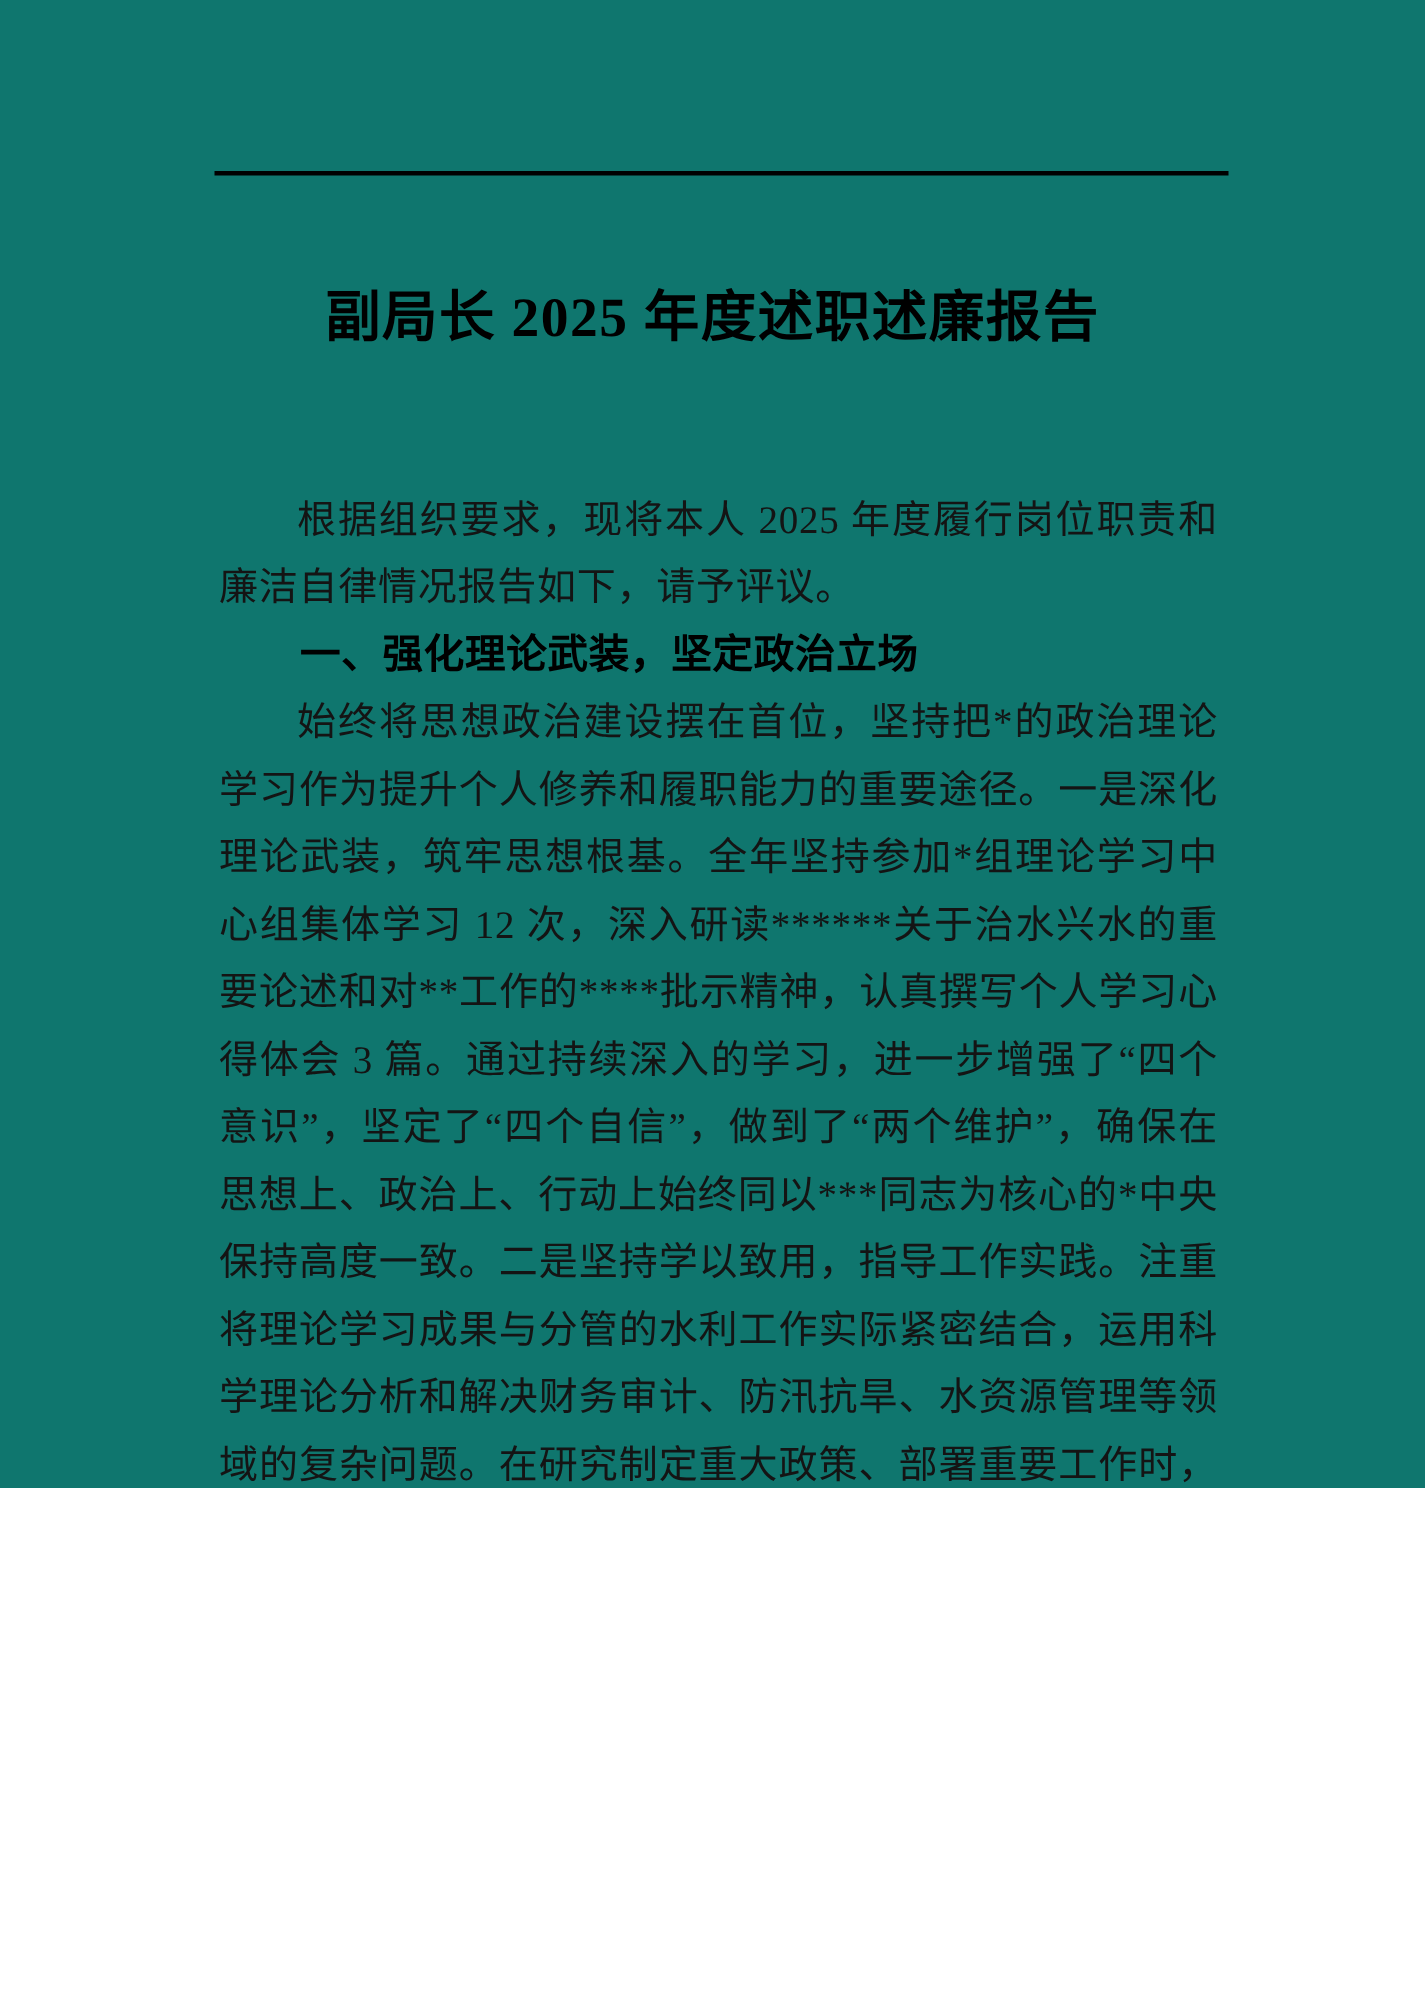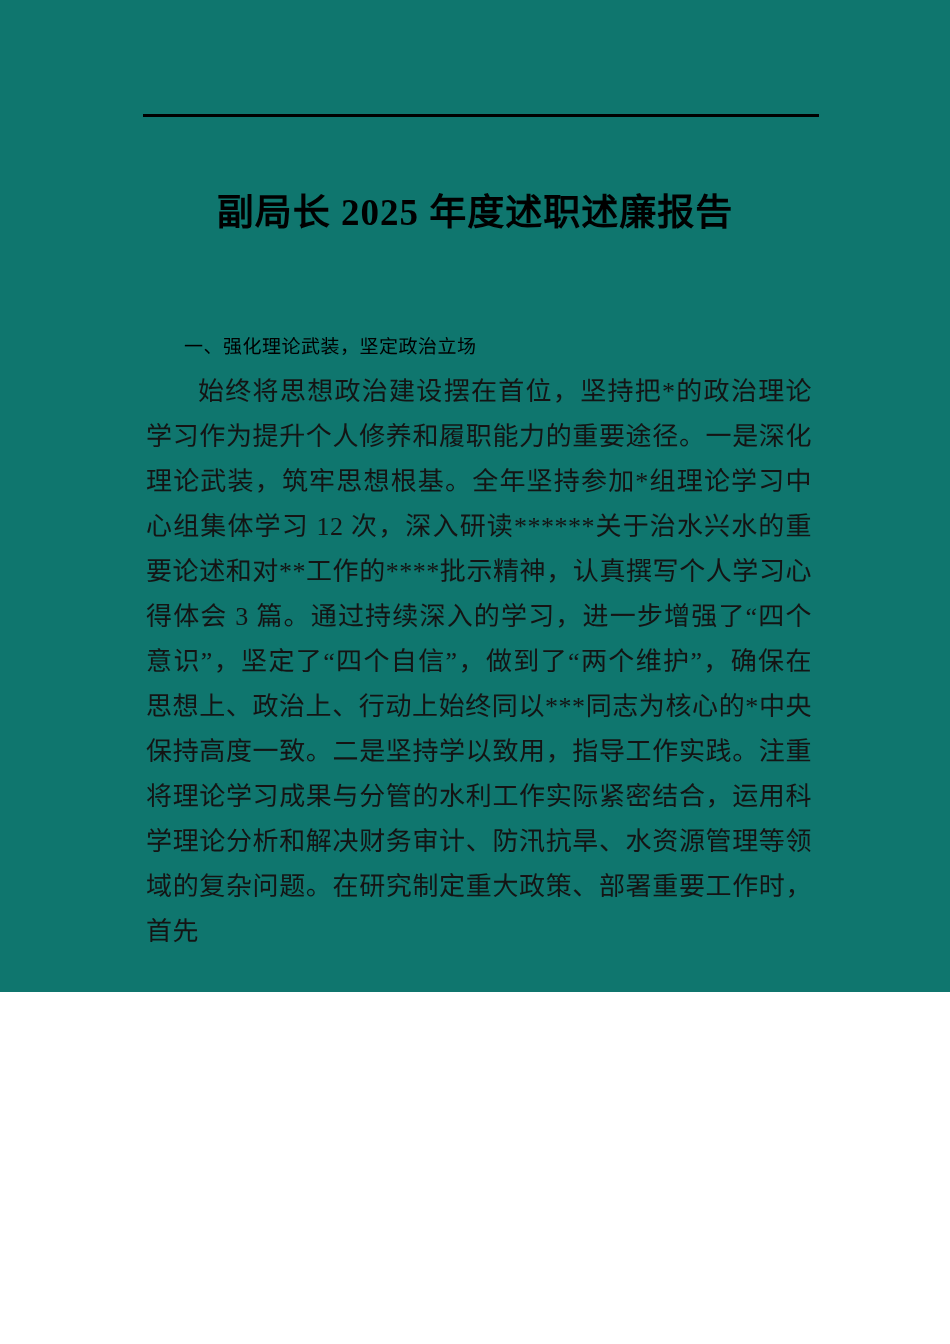--- a/index.html
+++ b/index.html
@@ -54,33 +54,34 @@
 
   .doc-body p.para {
     text-indent: 2em;
     letter-spacing: 0.5px;
     font-weight: normal;
   }
 
   .doc-body p.heading {
     text-indent: 2em;
     font-family: "Liberation Sans", "DejaVu Sans", sans-serif;
-    font-weight: normal;
-    font-size: 19px;
+    font-weight: bold;
+    font-size: 27px;
     color: #000000;
     letter-spacing: 0.5px;
   }
 </style>
 </head>
 <body>
 
 <div class="page">
 
   <div class="header-rule"></div>
 
   <h1 class="doc-title">副局长 2025 年度述职述廉报告</h1>
 
   <div class="doc-body">
+      <p class="para">根据组织要求，现将本人 2025 年度履行岗位职责和廉洁自律情况报告如下，请予评议。</p>
       <p class="heading">一、强化理论武装，坚定政治立场</p>
       <p class="para">始终将思想政治建设摆在首位，坚持把*的政治理论学习作为提升个人修养和履职能力的重要途径。一是深化理论武装，筑牢思想根基。全年坚持参加*组理论学习中心组集体学习 12 次，深入研读******关于治水兴水的重要论述和对**工作的****批示精神，认真撰写个人学习心得体会 3 篇。通过持续深入的学习，进一步增强了“四个意识”，坚定了“四个自信”，做到了“两个维护”，确保在思想上、政治上、行动上始终同以***同志为核心的*中央保持高度一致。二是坚持学以致用，指导工作实践。注重将理论学习成果与分管的水利工作实际紧密结合，运用科学理论分析和解决财务审计、防汛抗旱、水资源管理等领域的复杂问题。在研究制定重大政策、部署重要工作时，首先</p>
     </div>
 
 </div>
 
 </body></html>

